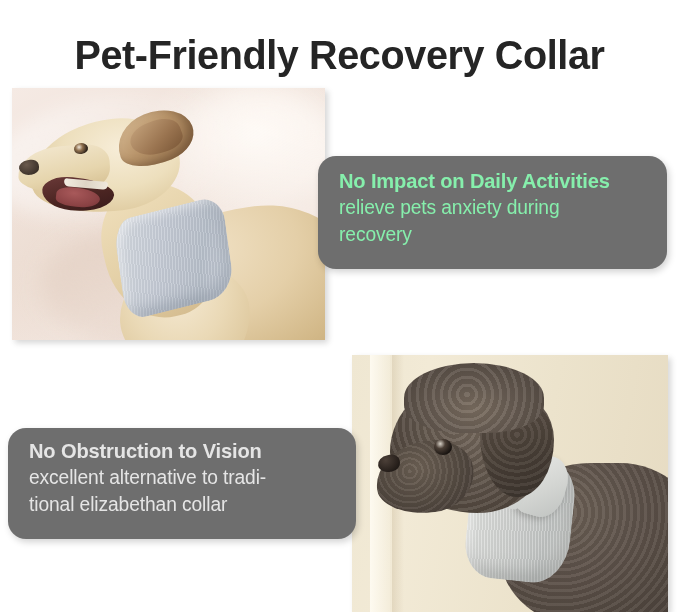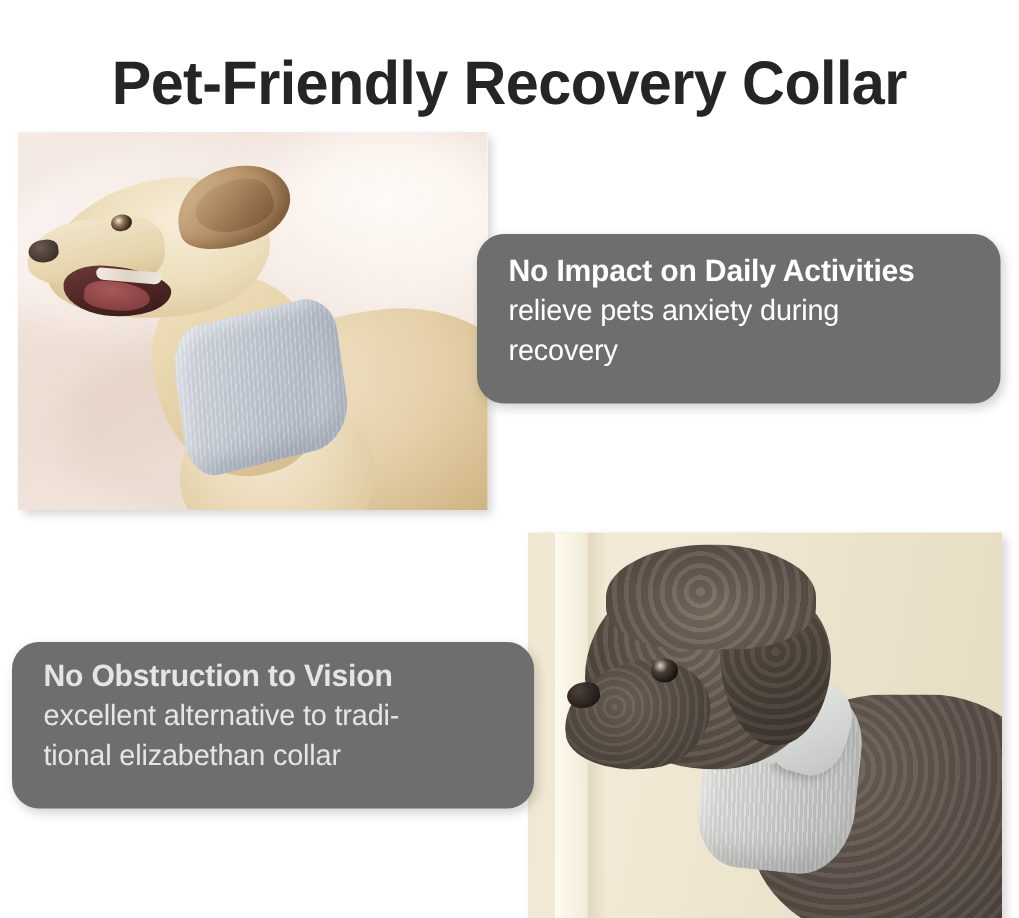--- a/index.html
+++ b/index.html
@@ -346,21 +346,21 @@
     <div class="collar2-flap"></div>
     <div class="collar2-tab"></div>
     <div class="poodle-head"></div>
     <div class="poodle-ear"></div>
     <div class="poodle-topknot"></div>
     <div class="poodle-muzzle"></div>
     <div class="poodle-nose"></div>
     <div class="poodle-eye"></div>
   </div>
 
-  <div class="callout" id="callout-top" style="background: rgb(110, 110, 110); color: #ffffff;">
+  <div class="callout" id="callout-top" style="background: rgb(110, 110, 110); color: #86efac;">
     <div class="callout-title">No Impact on Daily Activities</div>
     <div class="callout-body">
       <span class="line">relieve pets anxiety during</span>
       <span class="line">recovery</span>
     </div>
   </div>
 
   <div class="callout" id="callout-bottom" style="background: rgb(110, 110, 110); color: #e5e5e5;">
     <div class="callout-title">No Obstruction to Vision</div>
     <div class="callout-body">

